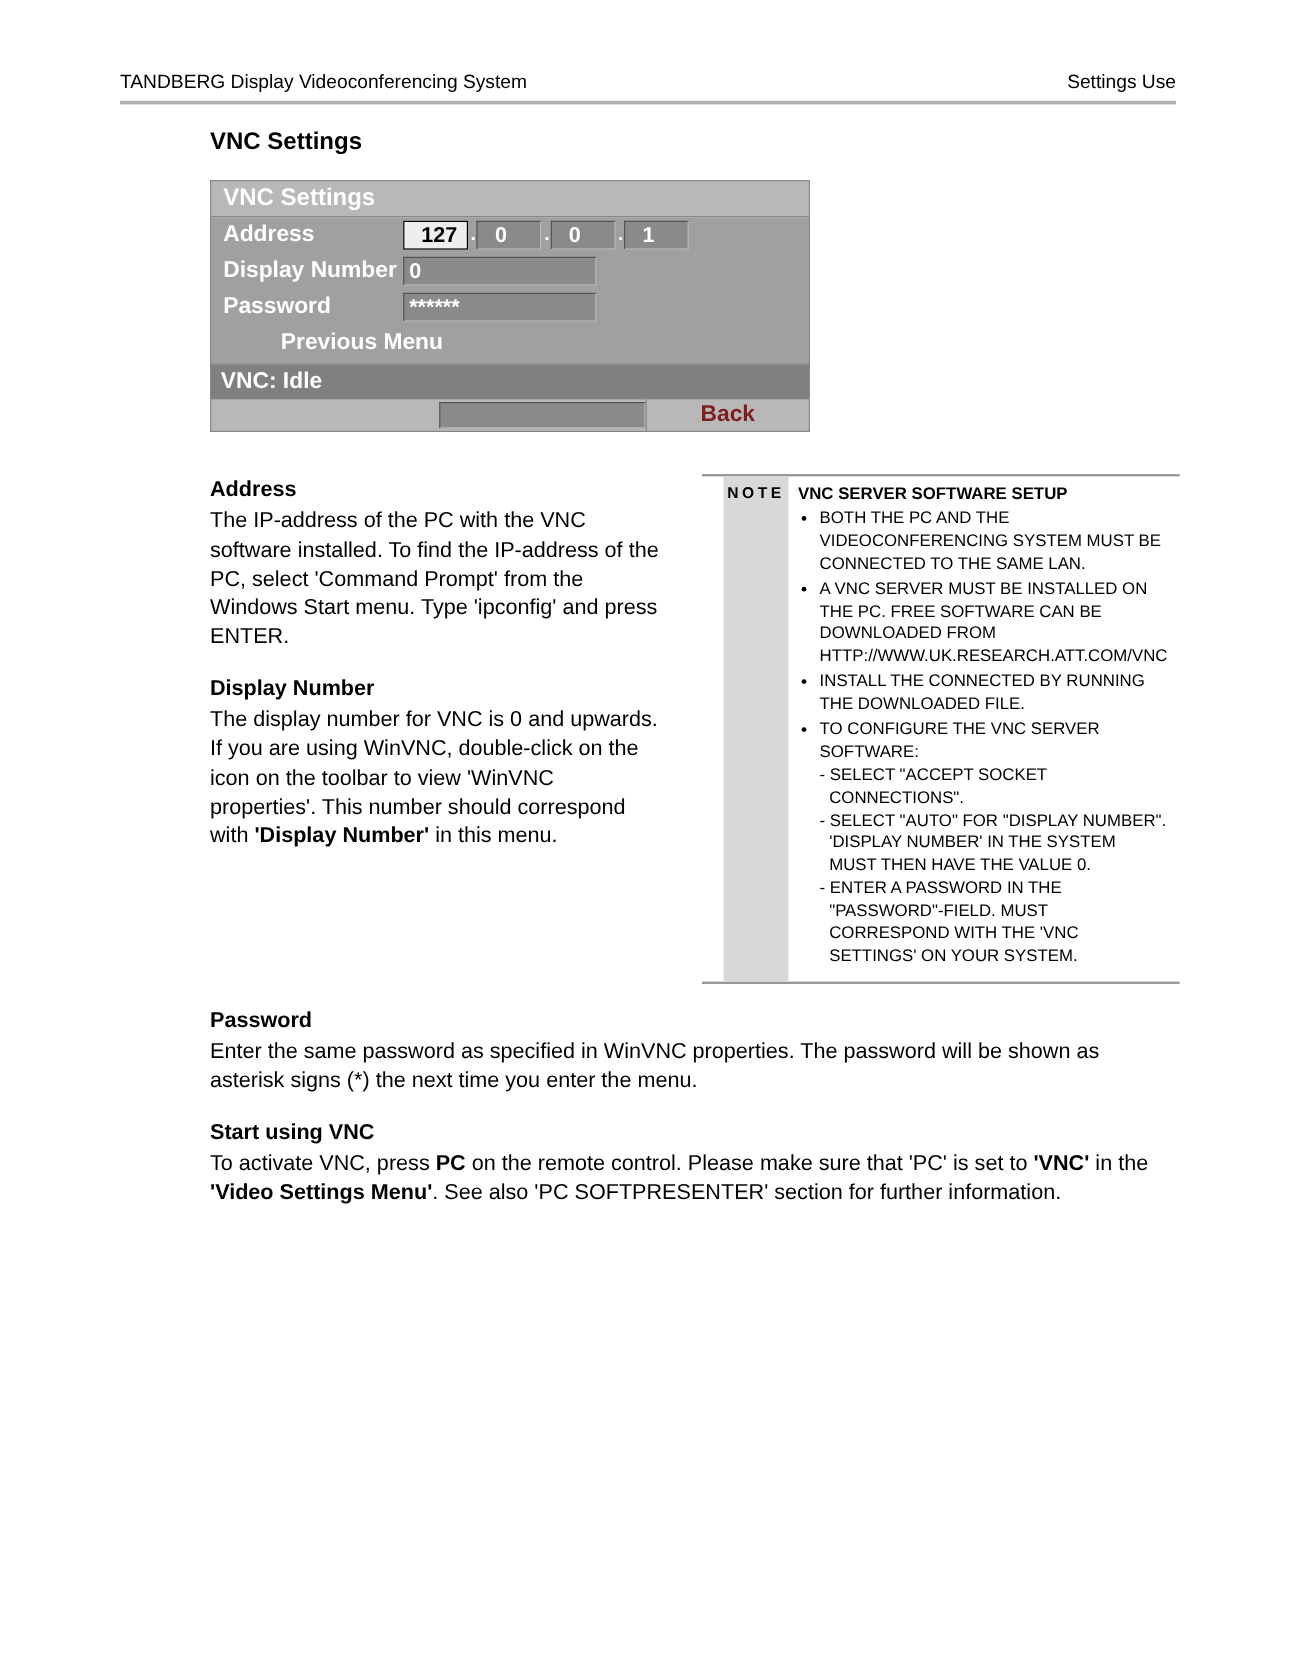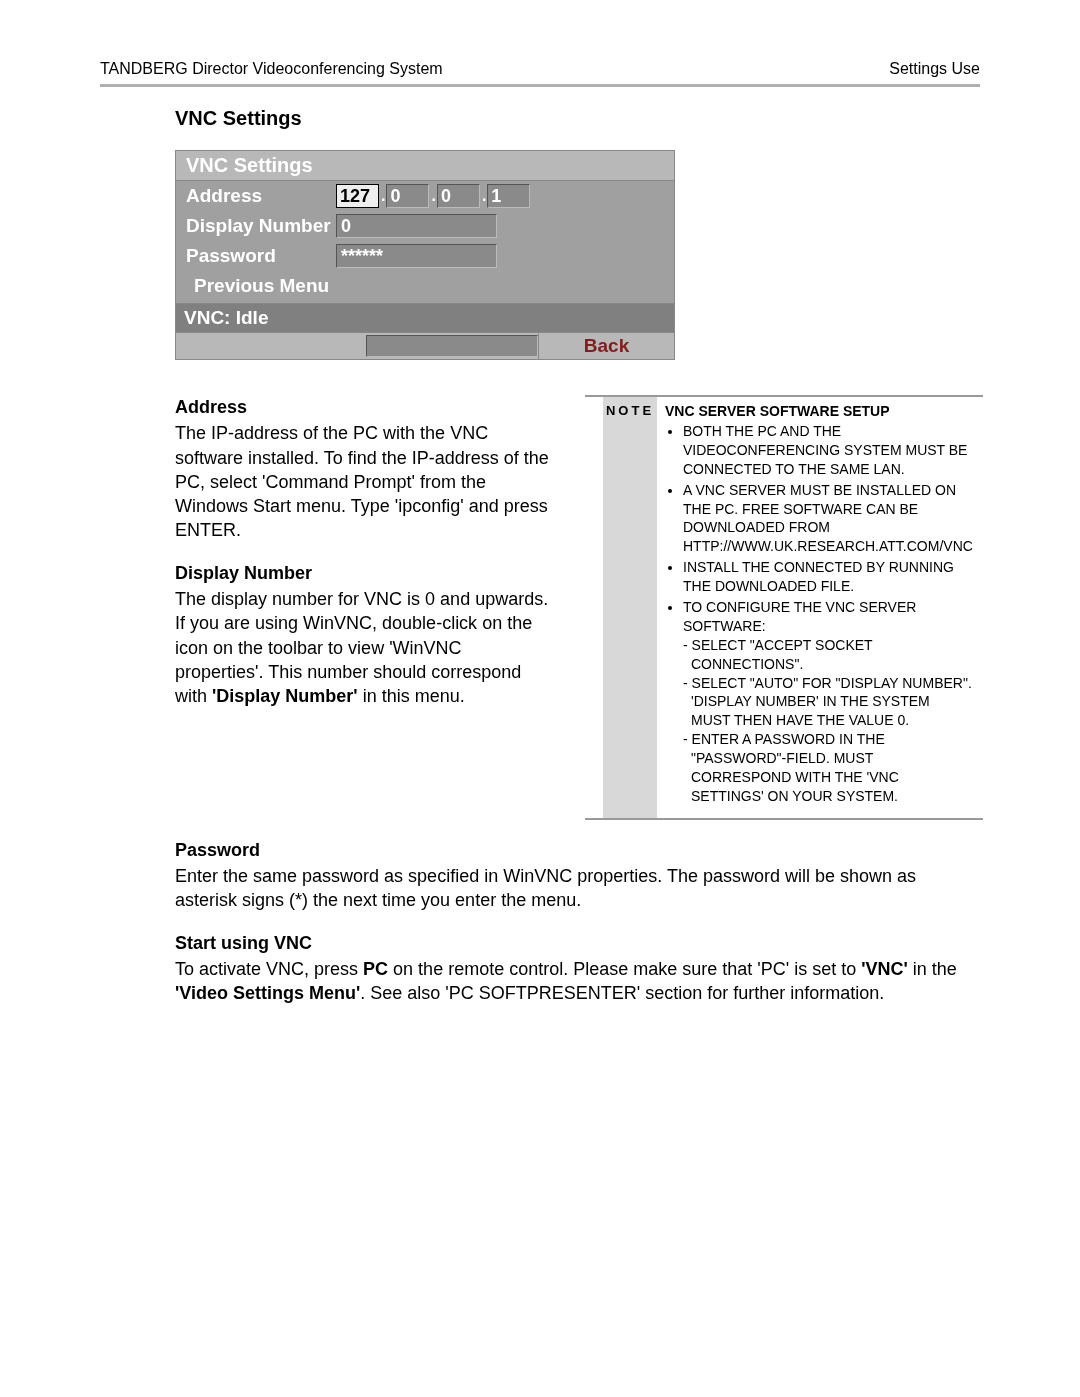--- a/index.html
+++ b/index.html
@@ -64,21 +64,21 @@
   }
   .ip-field {
     background: #8a8a8a;
     color: #fff;
     font-weight: bold;
     font-size: 18px;
     display: inline-block;
     width: 38px;
     height: 22px;
     line-height: 22px;
-    padding-left: 3px;
+    padding-left: 14px;
     border: 1px solid #666;
     border-top-color: #555;
     border-left-color: #555;
     border-right-color: #bbb;
     border-bottom-color: #bbb;
   }
   .ip-field.first {
     background: #eee;
     color: #000;
     border: 1px solid #000;
@@ -102,20 +102,21 @@
     border-top-color: #555;
     border-left-color: #555;
     border-right-color: #bbb;
     border-bottom-color: #bbb;
   }
   .prev-menu {
     color: #fff;
     font-weight: bold;
     font-size: 19px;
     padding: 4px 10px 6px 18px;
+    margin-left: 40px;
   }
   .status-row {
     background: #808080;
     color: #fff;
     font-weight: bold;
     font-size: 19px;
     padding: 3px 8px;
     border: 1px solid #888;
     border-top: none;
   }
@@ -206,21 +207,21 @@
     font-weight: bold;
     margin-bottom: 2px;
   }
   .sc { font-variant: small-caps; }
 </style>
 </head>
 <body>
 
 <div class="page">
   <div class="header-row">
-    <span>TANDBERG Director Videoconferencing System</span>
+    <span>TANDBERG Display Videoconferencing System</span>
     <span>Settings Use</span>
   </div>
 
   <div class="content">
     <div class="section-title">VNC Settings</div>
 
     <div class="ui-box">
       <div class="ui-title">VNC Settings</div>
       <div class="ui-body">
         <div class="ui-row">

